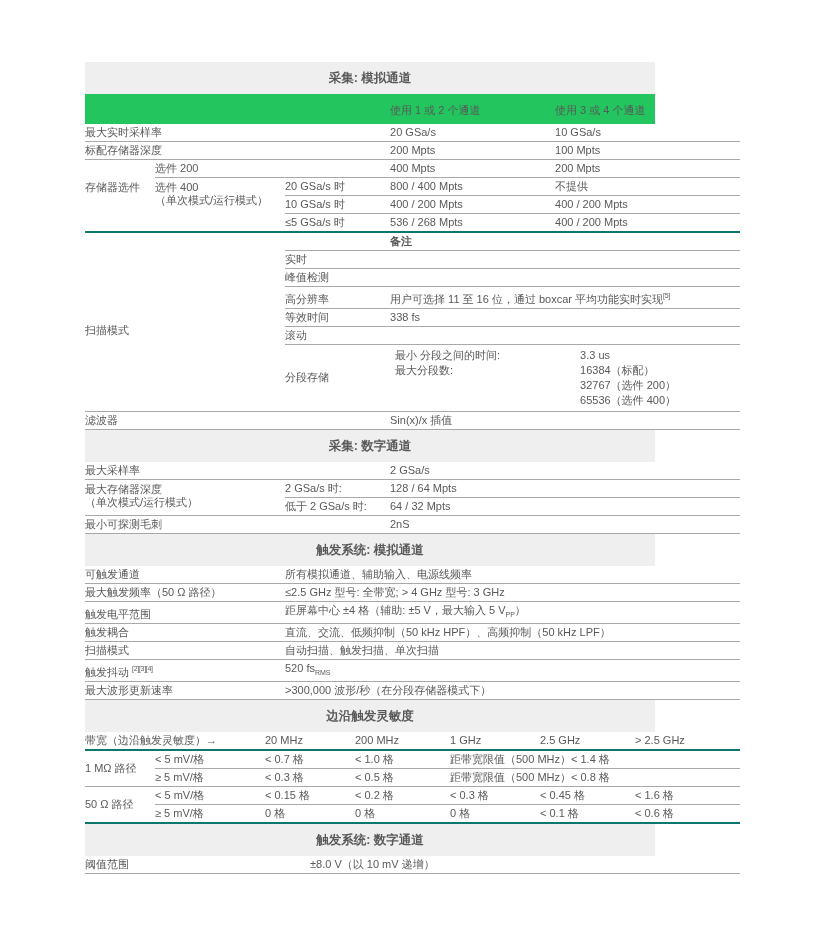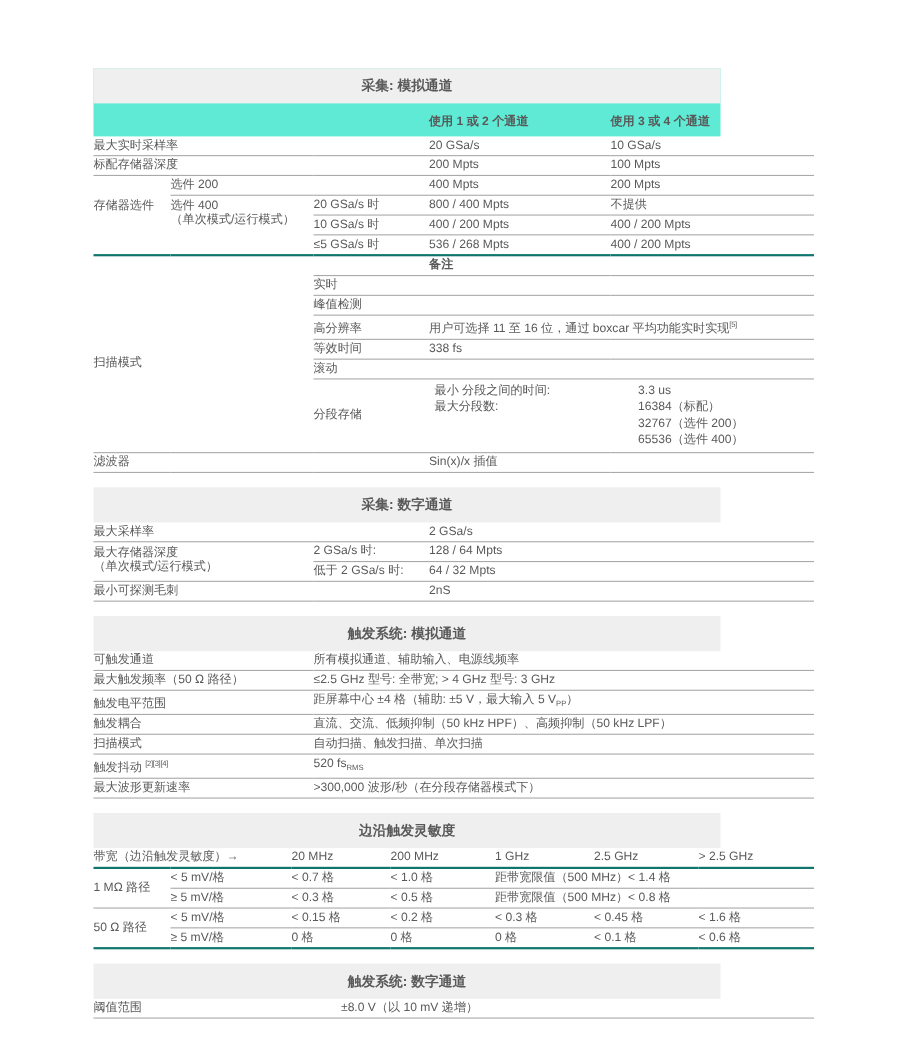--- a/index.html
+++ b/index.html
@@ -6,31 +6,31 @@
   html,body { margin:0; padding:0; background:#ffffff; }
   body {
     width:816px; height:943px; overflow:hidden;
     font-family:"Liberation Sans","DejaVu Sans",sans-serif;
     color:#595959;
     -webkit-font-smoothing:antialiased;
   }
   .content { width:655px; margin:0; padding:62px 0 0 85px; }
 
   
-  .hdr-block { background:#5eead4; }
+  .hdr-block { background:#22c55e; }
   .sec-title {
     background:#efefef; text-align:center; font-weight:bold;
     font-size:12.5px; padding:8px 0 7px; color:#595959;
   }
-  .gap { margin-top:13px; }
+  .gap { }
 
   
   .colhead-row {
     display:grid; grid-template-columns:305px 165px 185px;
-    font-weight:bold; font-size:11px; padding:9px 0 6px;
+    font-weight:normal; font-size:11px; padding:9px 0 6px;
   }
 
   table.t { border-collapse:collapse; table-layout:fixed; width:655px;
             font-size:11px; color:#595959; }
   td { padding:2px 0 2px; vertical-align:bottom; line-height:13px;
        overflow:hidden; white-space:nowrap; }
   .bb  { border-bottom:1px solid #a9a9a9; }
   .bb2 { border-bottom:2px solid #0f766e; }
   .c   { text-align:left; }
   .b   { font-weight:bold; }

